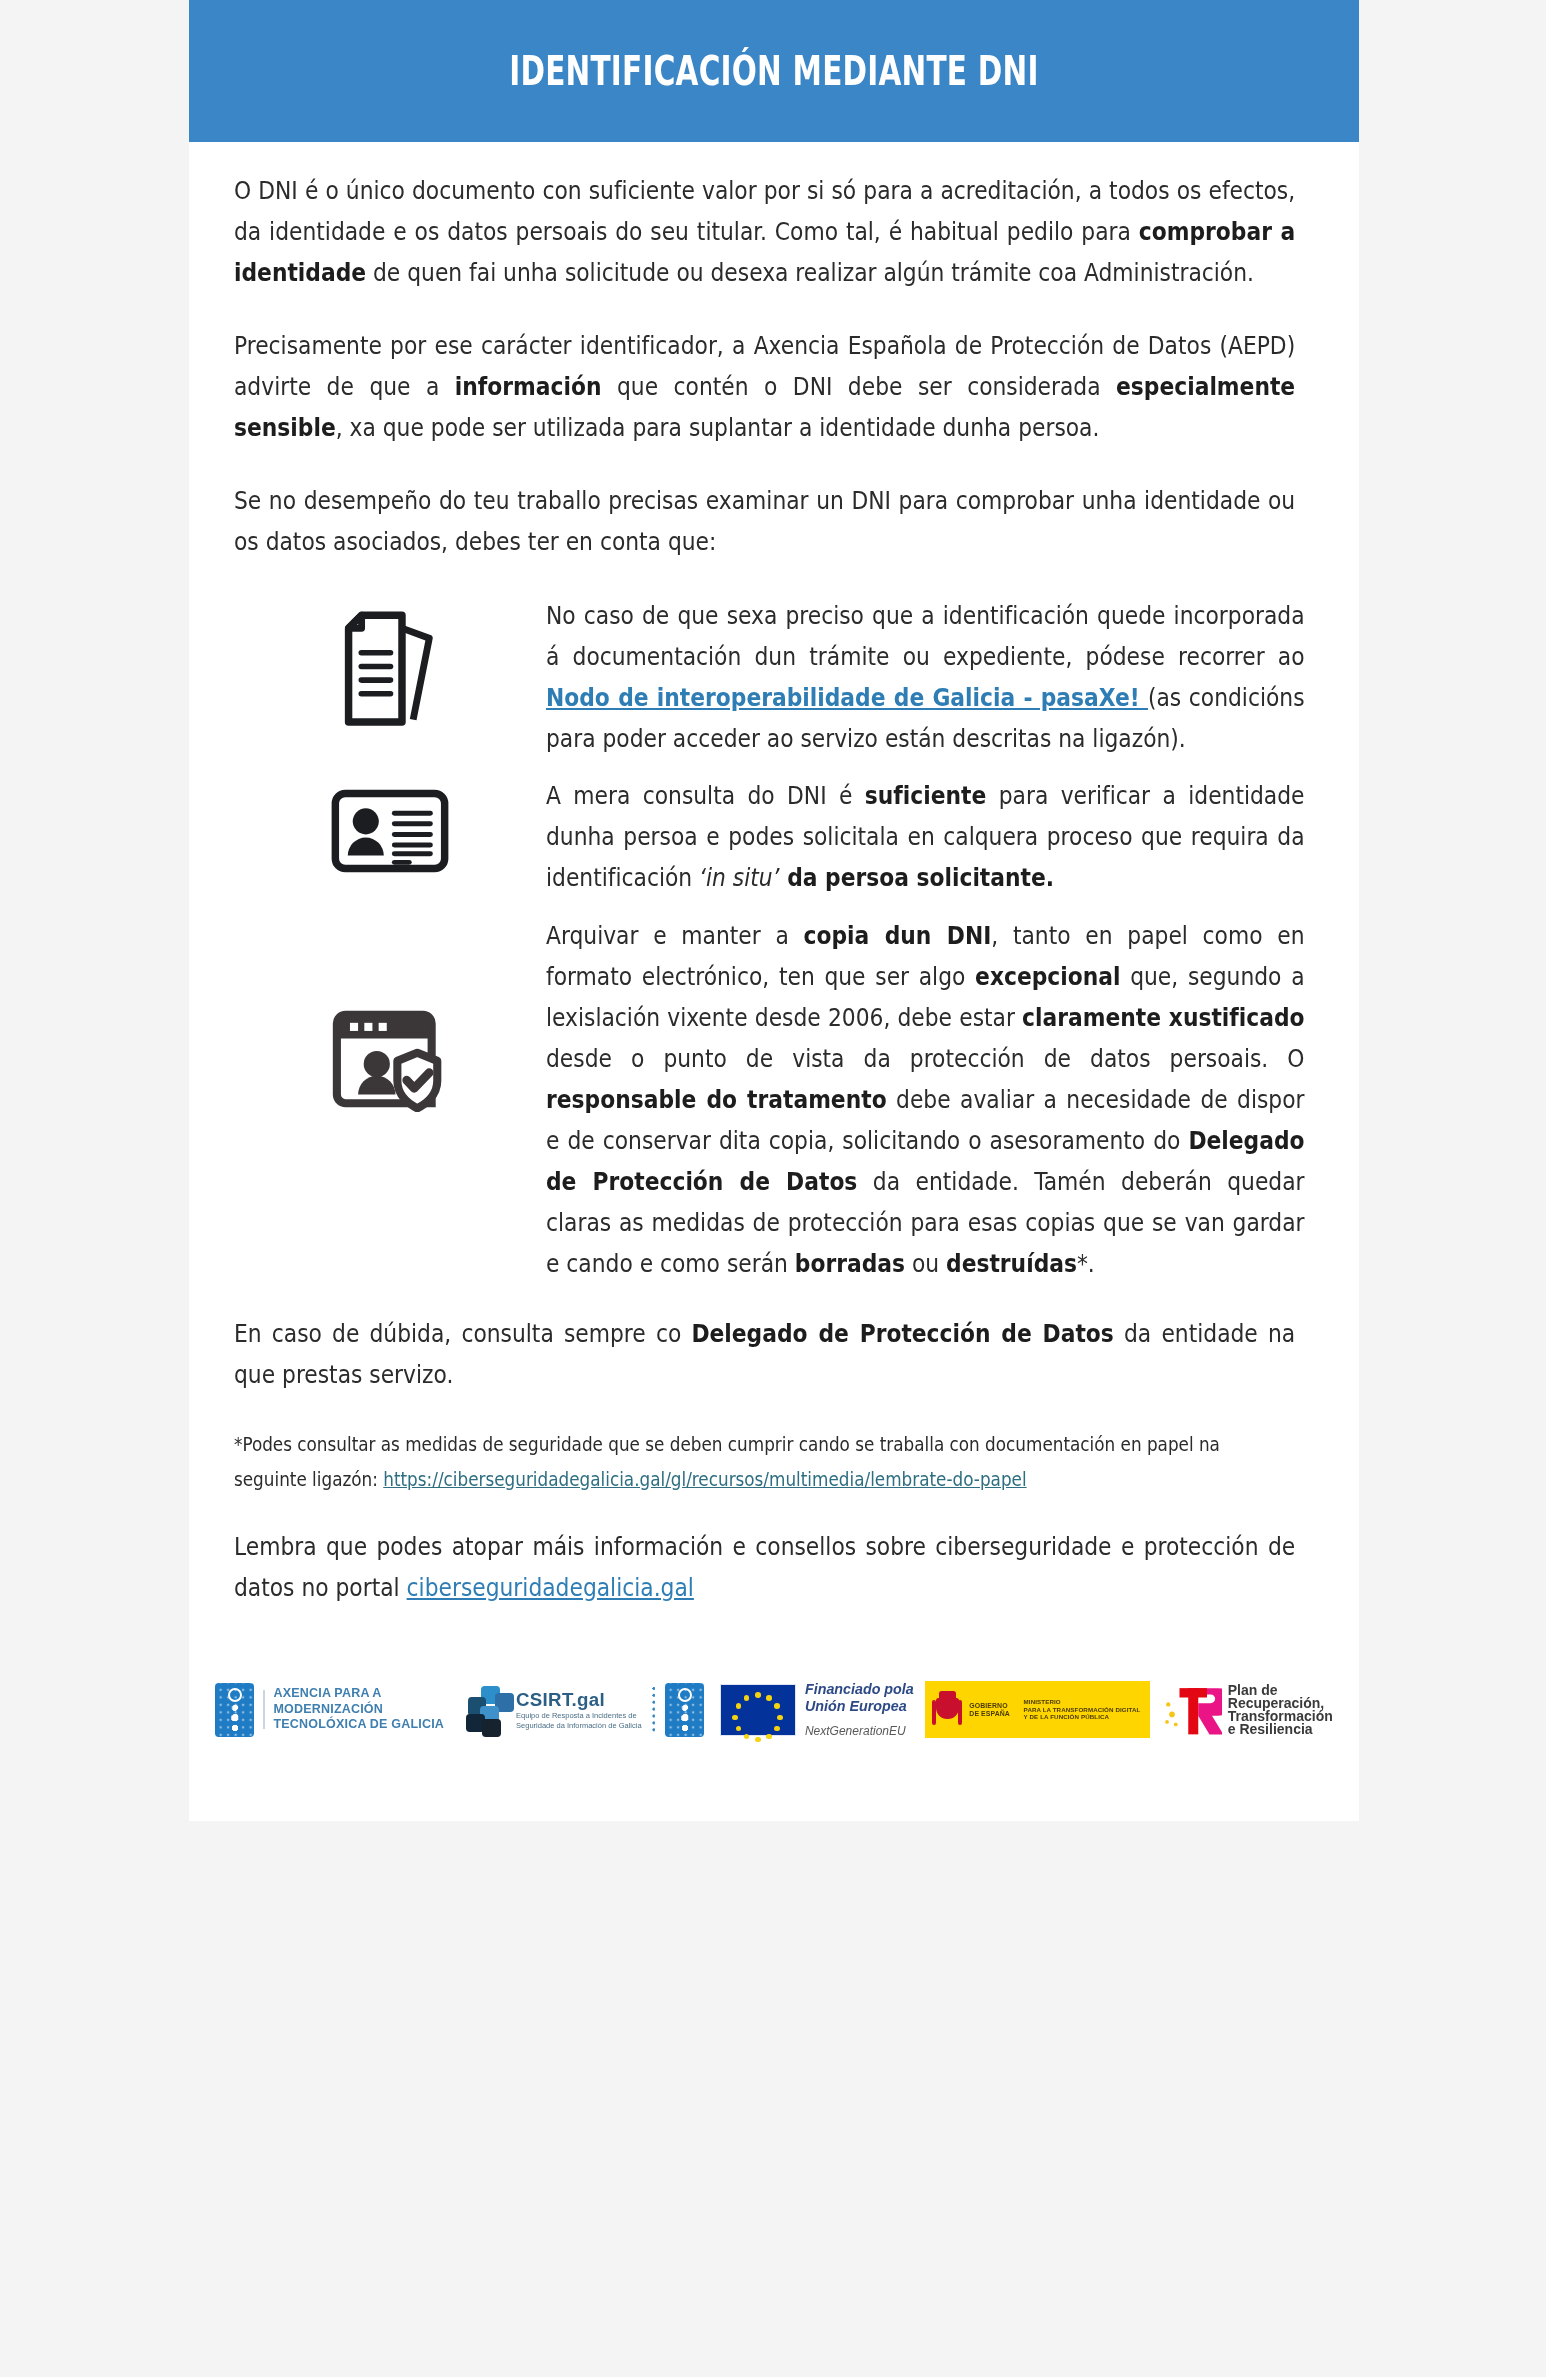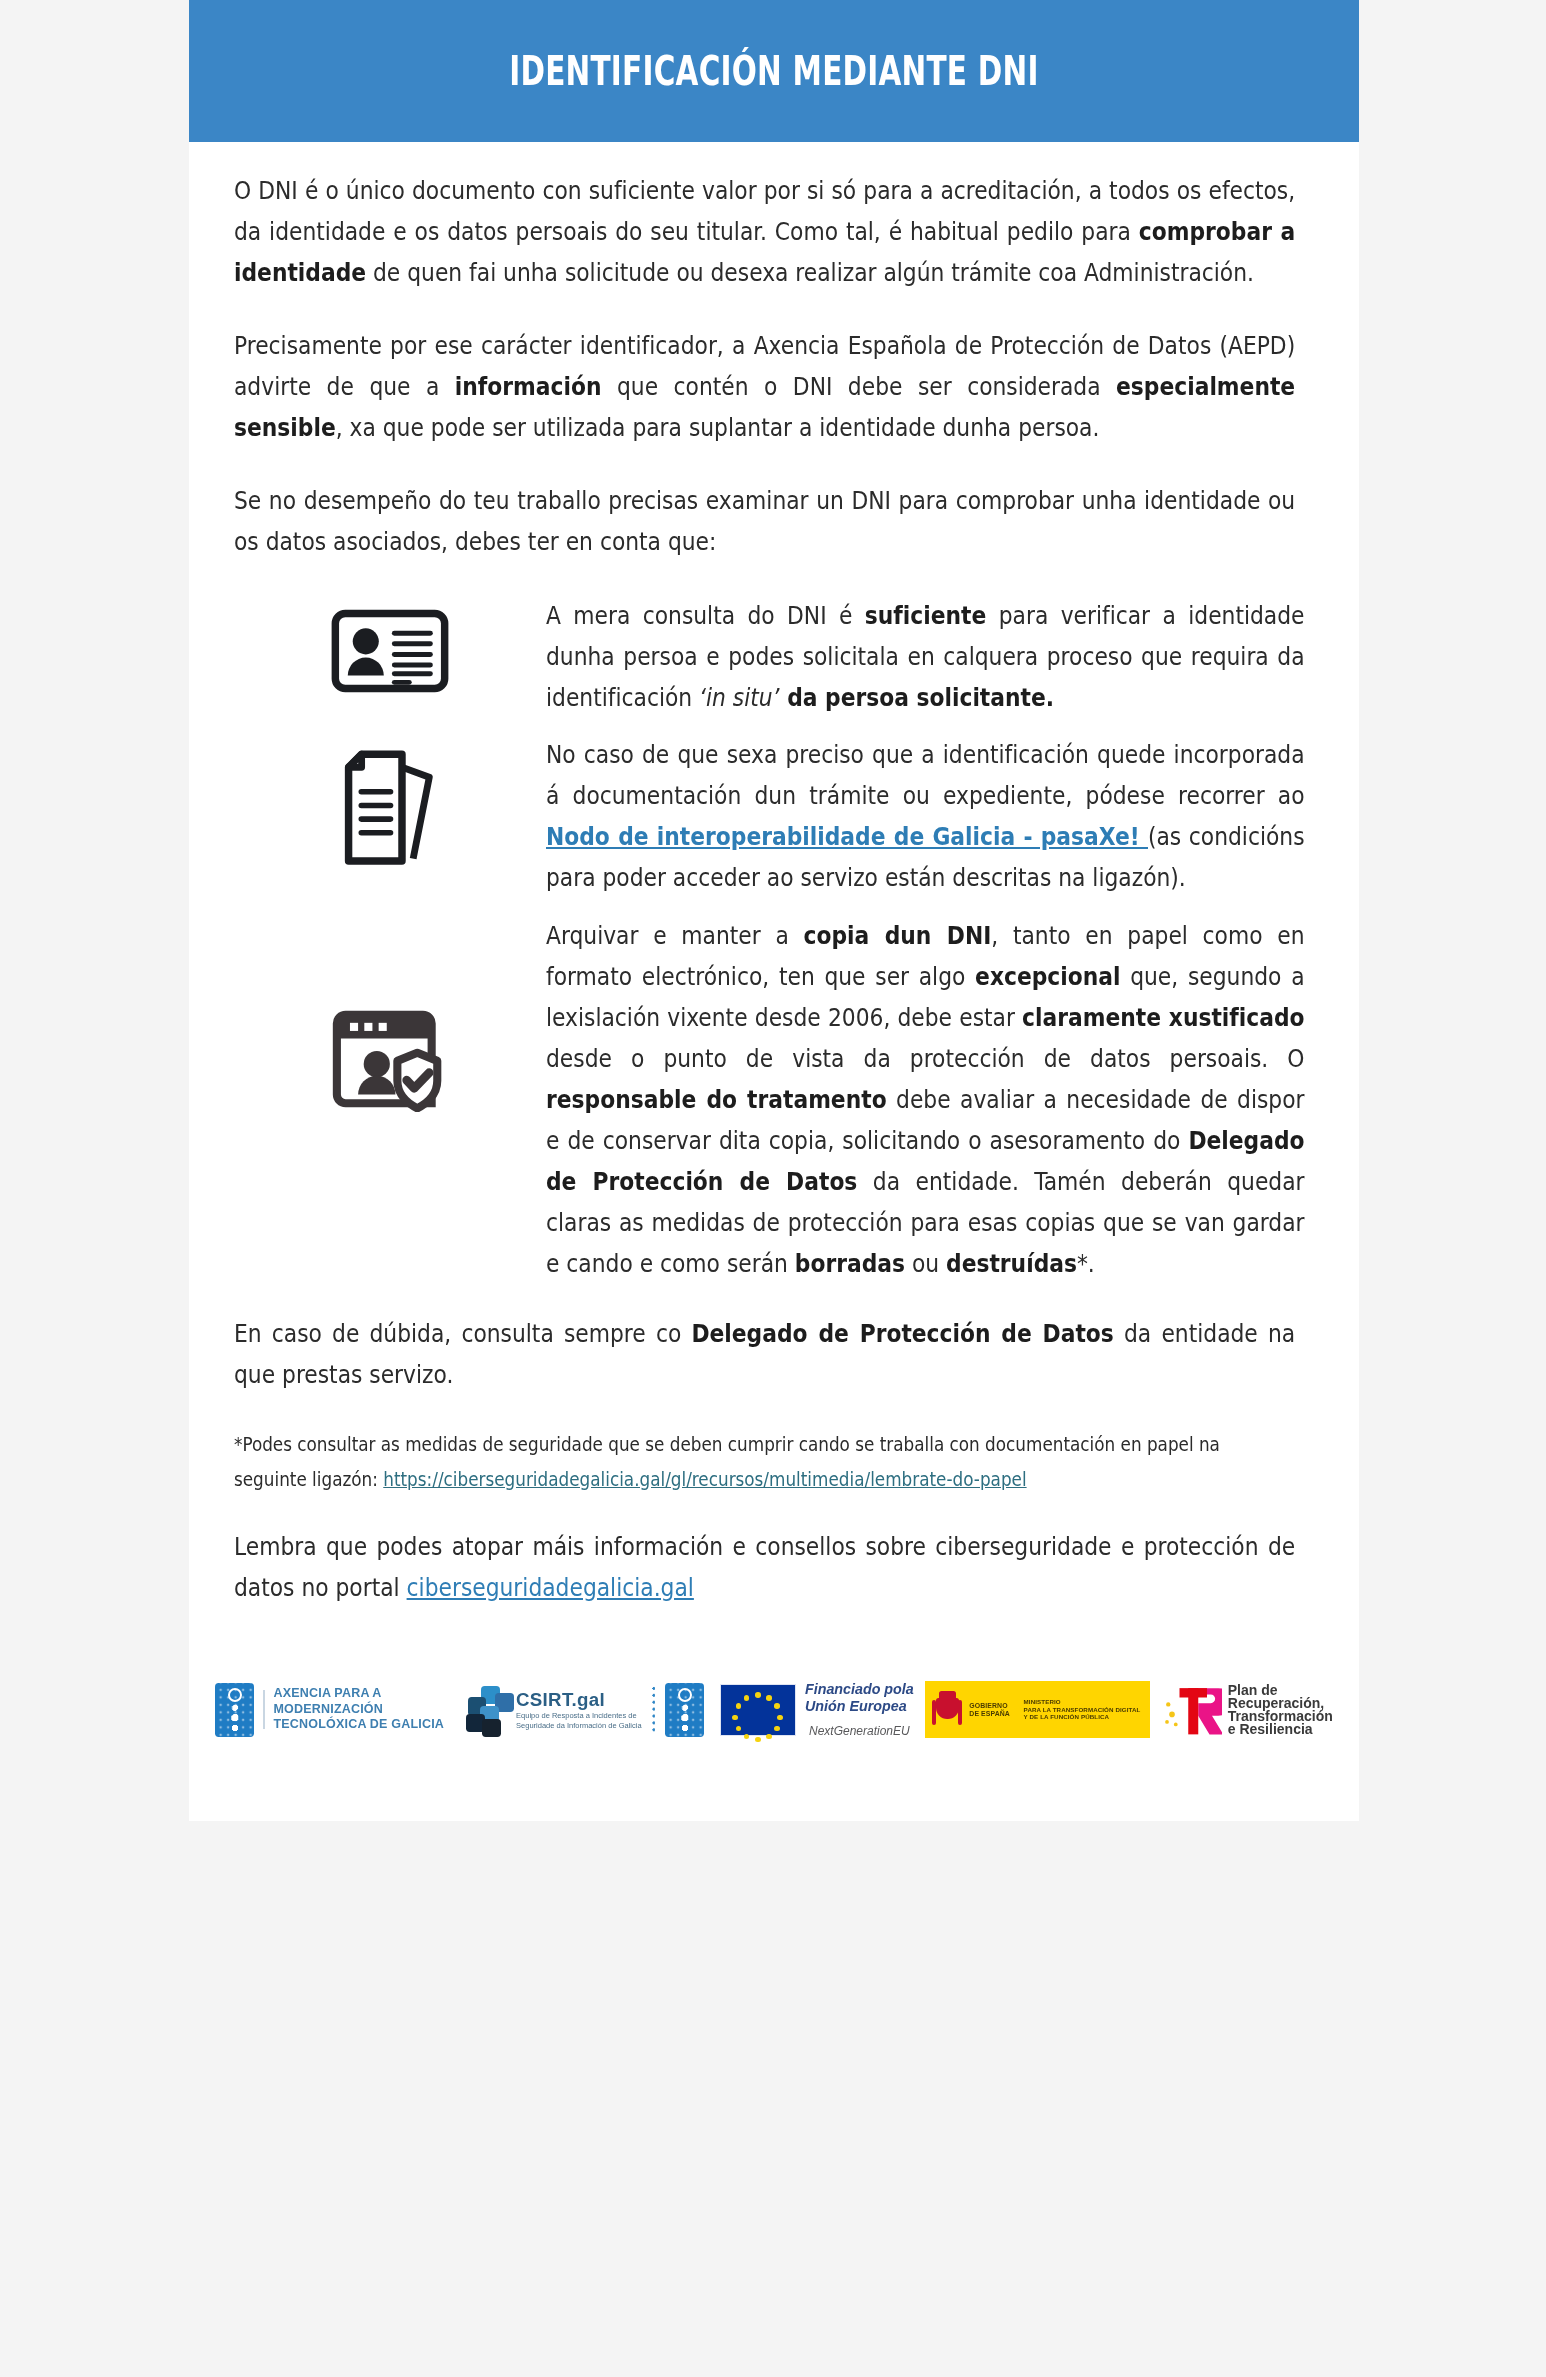--- a/index.html
+++ b/index.html
@@ -213,21 +213,21 @@
   }
   .eu-star {
     position: absolute; width: 5.6px; height: 5.6px; background: #F5D310; border-radius: 50%;
   }
   .eu-text {
     margin-left: 8.7px;
     font-family: "Liberation Sans Narrow", "Liberation Sans", sans-serif;
     color: #2D4A86;
   }
   .eu-main { font-size: 14.3px; font-weight: 700; line-height: 17px; white-space: pre-line; }
-  .eu-sub  { font-size: 12px; color: #58585A; margin-top: 9px; text-align: center; }
+  .eu-sub  { font-size: 12px; color: #58585A; margin-top: 9px; }
 
   
   .gob-block {
     background: #FFD500;
     height: 57px;
     display: flex; align-items: center;
     padding: 0 10px 0 6.2px;
     margin-left: 11.2px;
   }
   .gob-shield {
@@ -278,54 +278,54 @@
 
   <div class="content">
 
     <p class="body-text"><span>O DNI é o único documento con suficiente valor por si só para a acreditación, a todos os efectos, da identidade e os datos persoais do seu titular. Como tal, é habitual pedilo para </span><b>comprobar a identidade</b><span> de quen fai unha solicitude ou desexa realizar algún trámite coa Administración.</span></p>
 
     <p class="body-text"><span>Precisamente por ese carácter identificador, a Axencia Española de Protección de Datos (AEPD) advirte de que a </span><b>información</b><span> que contén o DNI debe ser considerada </span><b>especialmente sensible</b><span>, xa que pode ser utilizada para suplantar a identidade dunha persoa.</span></p>
 
     <p class="body-text">Se no desempeño do teu traballo precisas examinar un DNI para comprobar unha identidade ou os datos asociados, debes ter en conta que:</p>
 
     <div class="icon-rows">
+
+      <div class="icon-row row-2">
+        <div class="icon-cell">
+          <svg width="109" height="118" viewBox="0 0 175 190">
+            <path d="M98 28 L150 47 L124 178" fill="none" stroke="#1B1D21" stroke-width="11" stroke-linejoin="round"></path>
+            <path d="M41 10 H106 V182 H20 V31 Z" fill="#ffffff" stroke="#1B1D21" stroke-width="12" stroke-linejoin="round"></path>
+            <path d="M41 10 L20 31 H41 Z" fill="#ffffff" stroke="#1B1D21" stroke-width="11" stroke-linejoin="round"></path>
+            <rect x="36" y="66" width="56" height="9" rx="4.5" fill="#1B1D21"></rect>
+            <rect x="36" y="88" width="56" height="9" rx="4.5" fill="#1B1D21"></rect>
+            <rect x="36" y="110" width="56" height="9" rx="4.5" fill="#1B1D21"></rect>
+            <rect x="36" y="132" width="56" height="9" rx="4.5" fill="#1B1D21"></rect>
+          </svg>
+        </div>
+        <div class="text-cell">
+          <p class="body-text"><span>No caso de que sexa preciso que a identificación quede incorporada á documentación dun trámite ou expediente, pódese recorrer ao </span><a class="link-blue" href="#">Nodo de interoperabilidade de Galicia - pasaXe! </a><span>(as condicións para poder acceder ao servizo están descritas na ligazón).</span></p>
+        </div>
+      </div>
 
       <div class="icon-row row-1">
         <div class="icon-cell">
           <svg width="118" height="84" viewBox="0 0 190 135">
             <rect x="7" y="7" width="176" height="121" rx="16" ry="16" fill="none" stroke="#1B1D21" stroke-width="12"></rect>
             <circle cx="56" cy="52" r="21" fill="#1B1D21"></circle>
             <path d="M27 107 a29 29 0 0 1 58 0 z" fill="#1B1D21"></path>
             <rect x="98" y="35" width="66" height="8" rx="4" fill="#1B1D21"></rect>
             <rect x="98" y="52" width="66" height="8" rx="4" fill="#1B1D21"></rect>
             <rect x="98" y="69" width="66" height="8" rx="4" fill="#1B1D21"></rect>
             <rect x="98" y="86" width="66" height="8" rx="4" fill="#1B1D21"></rect>
             <rect x="98" y="100" width="66" height="8" rx="4" fill="#1B1D21"></rect>
             <rect x="98" y="114" width="32" height="8" rx="4" fill="#1B1D21"></rect>
           </svg>
         </div>
         <div class="text-cell">
           <p class="body-text"><span>A mera consulta do DNI é </span><b>suficiente</b><span> para verificar a identidade dunha persoa e podes solicitala en calquera proceso que requira da identificación </span><i>‘in situ’</i><b> da persoa solicitante.</b></p>
-        </div>
-      </div>
-
-      <div class="icon-row row-2">
-        <div class="icon-cell">
-          <svg width="109" height="118" viewBox="0 0 175 190">
-            <path d="M98 28 L150 47 L124 178" fill="none" stroke="#1B1D21" stroke-width="11" stroke-linejoin="round"></path>
-            <path d="M41 10 H106 V182 H20 V31 Z" fill="#ffffff" stroke="#1B1D21" stroke-width="12" stroke-linejoin="round"></path>
-            <path d="M41 10 L20 31 H41 Z" fill="#ffffff" stroke="#1B1D21" stroke-width="11" stroke-linejoin="round"></path>
-            <rect x="36" y="66" width="56" height="9" rx="4.5" fill="#1B1D21"></rect>
-            <rect x="36" y="88" width="56" height="9" rx="4.5" fill="#1B1D21"></rect>
-            <rect x="36" y="110" width="56" height="9" rx="4.5" fill="#1B1D21"></rect>
-            <rect x="36" y="132" width="56" height="9" rx="4.5" fill="#1B1D21"></rect>
-          </svg>
-        </div>
-        <div class="text-cell">
-          <p class="body-text"><span>No caso de que sexa preciso que a identificación quede incorporada á documentación dun trámite ou expediente, pódese recorrer ao </span><a class="link-blue" href="#">Nodo de interoperabilidade de Galicia - pasaXe! </a><span>(as condicións para poder acceder ao servizo están descritas na ligazón).</span></p>
         </div>
       </div>
 
       <div class="icon-row row-3">
         <div class="icon-cell">
           <svg width="125" height="106" viewBox="0 0 200 170">
             <path d="M14 28 a14 14 0 0 1 14-14 H152 a14 14 0 0 1 14 14 V156 H28 a14 14 0 0 1 -14 -14 Z" fill="none" stroke="#3B3638" stroke-width="13"></path>
             <path d="M14 28 a14 14 0 0 1 14-14 H152 a14 14 0 0 1 14 14 V52 H14 Z" fill="#3B3638"></path>
             <rect x="35" y="27" width="13" height="13" fill="#ffffff"></rect>
             <rect x="58" y="27" width="13" height="13" fill="#ffffff"></rect>

